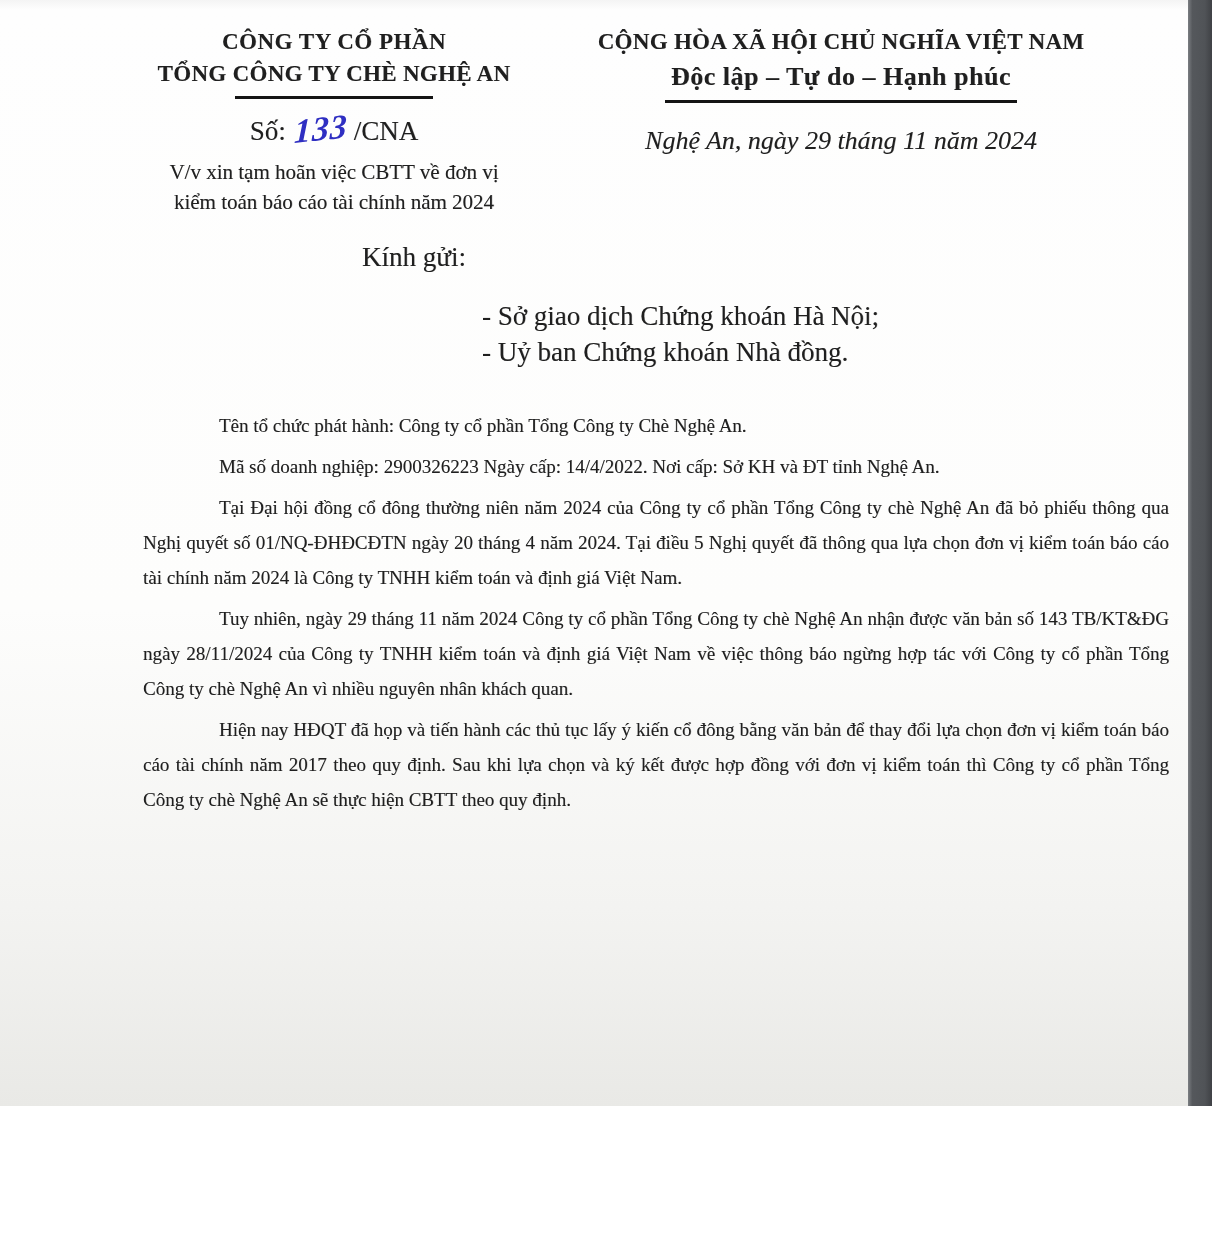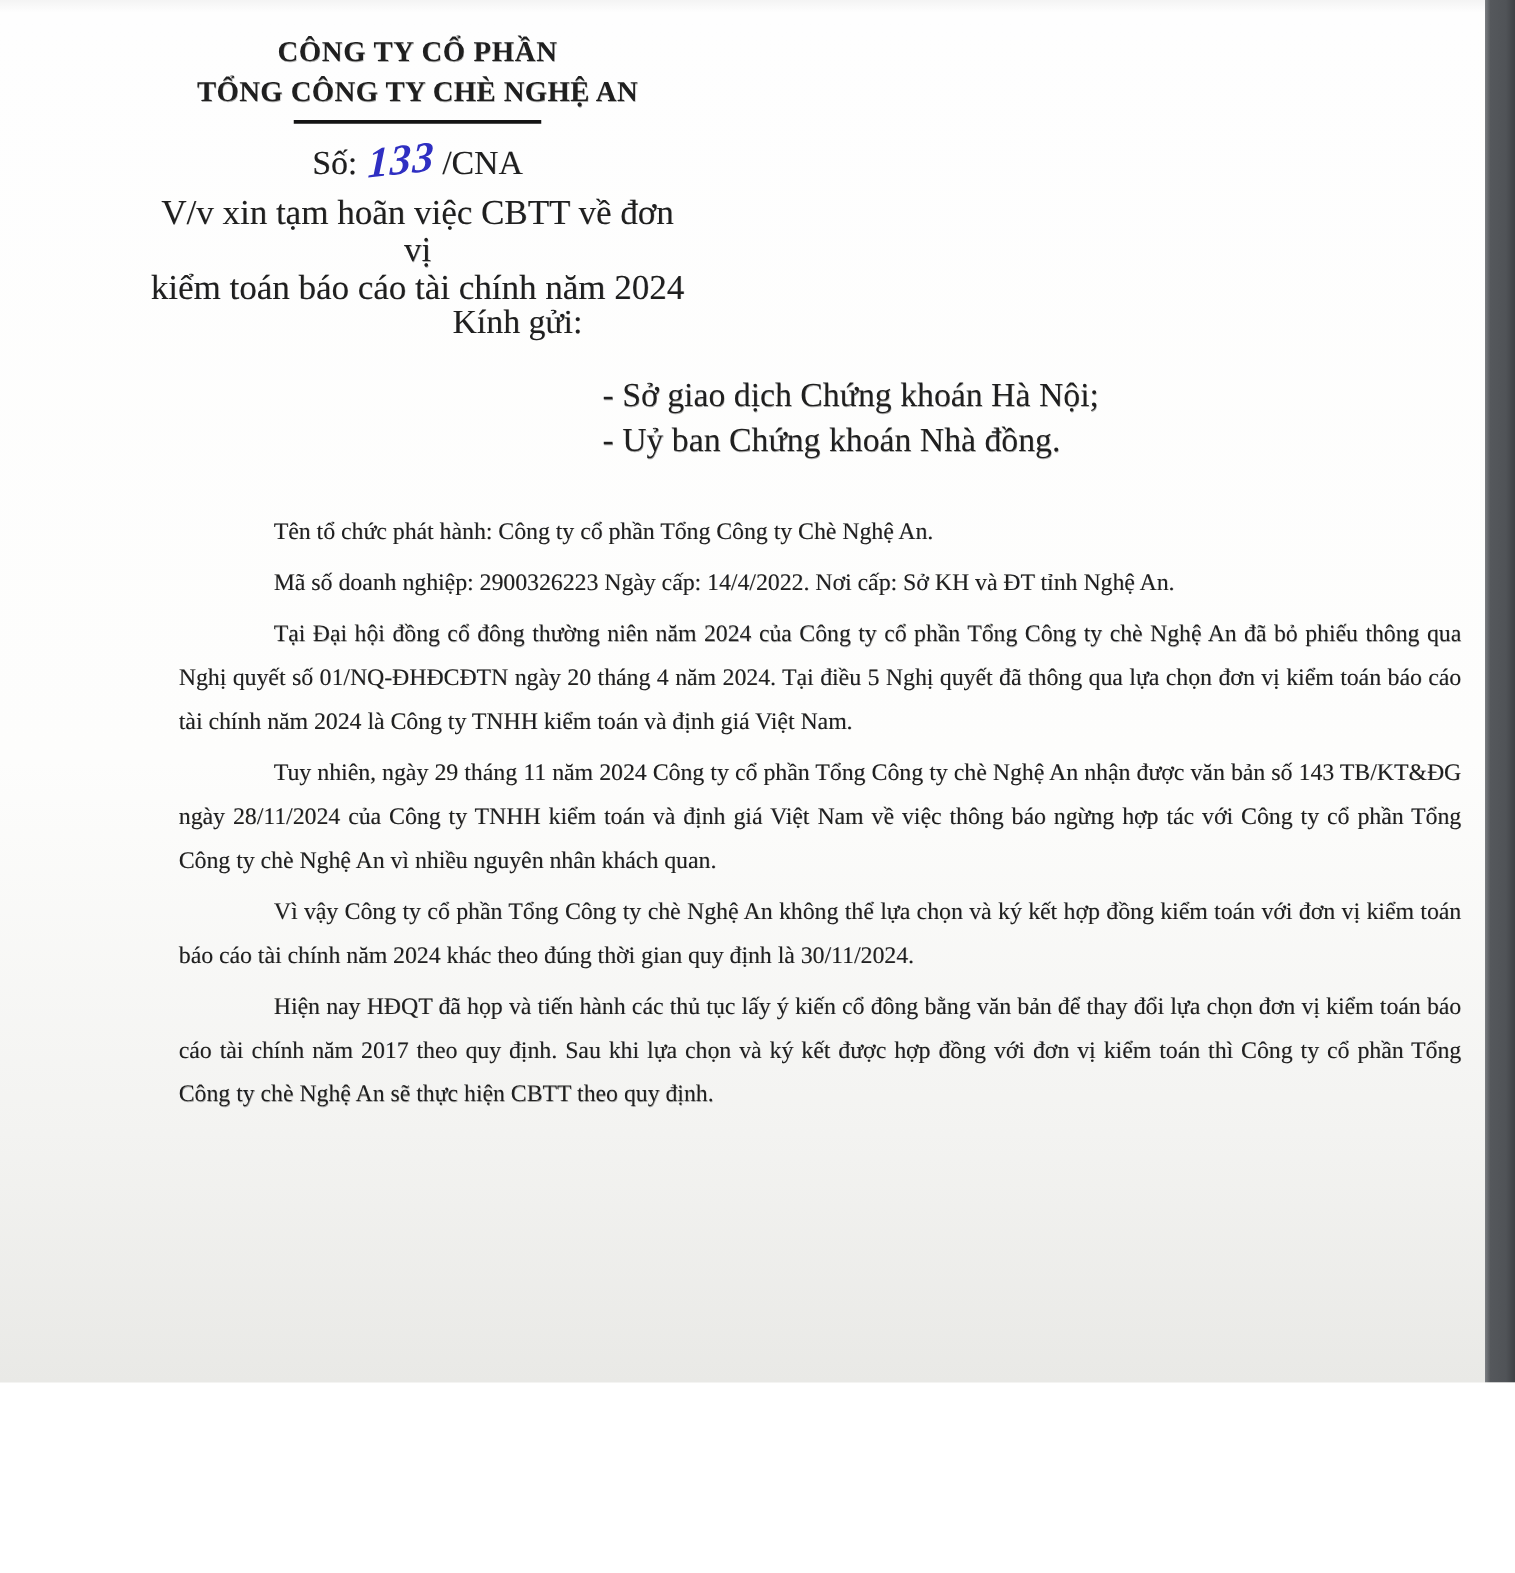--- a/index.html
+++ b/index.html
@@ -25,21 +25,21 @@
   .company-line1{font-weight:bold;font-size:23px;line-height:32px;letter-spacing:.5px;}
   .company-line2{font-weight:bold;font-size:23px;line-height:32px;letter-spacing:.3px;}
   .rule{height:3px;background:#141414;margin:6px auto 0;}
   .rule-company{width:198px;}
   .number-line{margin-top:14px;font-size:27px;line-height:32px;}
   .number-handwritten{
     color:#2f2fc2;font-style:italic;font-weight:bold;font-size:34px;
     display:inline-block;transform:rotate(-6deg) skewX(-8deg);
     margin:0 6px 0 8px;text-shadow:none;letter-spacing:1px;
   }
-  .subject-line{font-size:28px;line-height:30px;}
+  .subject-line{font-size:21px;line-height:30px;}
   .subject-line.first{margin-top:10px;}
 
   .national-header{position:absolute;left:565px;top:26px;width:552px;text-align:center;}
   .motto-line1{font-weight:bold;font-size:23px;line-height:32px;letter-spacing:.3px;}
   .motto-line2{font-weight:bold;font-size:26px;line-height:34px;margin-top:2px;letter-spacing:.5px;}
   .rule-national{width:352px;}
   .place-date{font-style:italic;font-size:26px;line-height:32px;margin-top:22px;}
 
   
   .salutation{position:absolute;left:362px;top:240px;font-size:27px;line-height:34px;}
@@ -74,33 +74,38 @@
     <div class="company-line1">CÔNG TY CỔ PHẦN</div>
     <div class="company-line2">TỔNG CÔNG TY CHÈ NGHỆ AN</div>
     <div class="rule rule-company"></div>
     <div class="number-line">
       <span>Số:</span><span class="number-handwritten">133</span><span>/CNA</span>
     </div>
     <div class="subject-line first">V/v xin tạm hoãn việc CBTT về đơn vị</div>
     <div class="subject-line">kiểm toán báo cáo tài chính năm 2024</div>
   </div>
 
+  <div class="national-header ink">
+    <div class="motto-line1">CỘNG HÒA XÃ HỘI CHỦ NGHĨA VIỆT NAM</div>
+    <div class="motto-line2">Độc lập – Tự do – Hạnh phúc</div>
+    <div class="rule rule-national"></div>
+    <div class="place-date">Nghệ An, ngày 29 tháng 11 năm 2024</div>
+  </div>
 
   <div class="salutation ink">Kính gửi:</div>
   <div class="recipient-list">
     <div class="ink">- Sở giao dịch Chứng khoán Hà Nội;</div>
     <div class="ink">- Uỷ ban Chứng khoán Nhà đồng.</div>
   </div>
 
   <div class="body-text">
     <p class="ink">Tên tổ chức phát hành: Công ty cổ phần Tổng Công ty Chè Nghệ An.</p>
     <p class="ink">Mã số doanh nghiệp: 2900326223 Ngày cấp: 14/4/2022. Nơi cấp: Sở KH và ĐT tỉnh Nghệ An.</p>
     <p class="ink">Tại Đại hội đồng cổ đông thường niên năm 2024 của Công ty cổ phần Tổng Công ty chè Nghệ An đã bỏ phiếu thông qua Nghị quyết số 01/NQ-ĐHĐCĐTN ngày 20 tháng 4 năm 2024. Tại điều 5 Nghị quyết đã thông qua lựa chọn đơn vị kiểm toán báo cáo tài chính năm 2024 là Công ty TNHH kiểm toán và định giá Việt Nam.</p>
     <p class="ink">Tuy nhiên, ngày 29 tháng 11 năm 2024 Công ty cổ phần Tổng Công ty chè Nghệ An nhận được văn bản số 143 TB/KT&amp;ĐG ngày 28/11/2024 của Công ty TNHH kiểm toán và định giá Việt Nam về việc thông báo ngừng hợp tác với Công ty cổ phần Tổng Công ty chè Nghệ An vì nhiều nguyên nhân khách quan.</p>
-    <p class="ink">Vì vậy Công ty cổ phần Tổng Công ty chè Nghệ An không thể lựa chọn và ký kết hợp đồng kiểm toán với đơn vị kiểm toán báo cáo tài chính năm 2024 khác theo đúng thời gian quy định là 30/11/2024.</p>
     <p class="ink">Hiện nay HĐQT đã họp và tiến hành các thủ tục lấy ý kiến cổ đông bằng văn bản để thay đổi lựa chọn đơn vị kiểm toán báo cáo tài chính năm 2017 theo quy định. Sau khi lựa chọn và ký kết được hợp đồng với đơn vị kiểm toán thì Công ty cổ phần Tổng Công ty chè Nghệ An sẽ thực hiện CBTT theo quy định.</p>
   </div>
 
   <div class="noi-nhan">
     <div class="noi-nhan-title ink">Nơi nhận:</div>
     <div class="noi-nhan-item ink">- Như trên;</div>
     <div class="noi-nhan-item ink">- Lưu: VT, TCHC</div>
   </div>
 
   <div class="signature-block">

